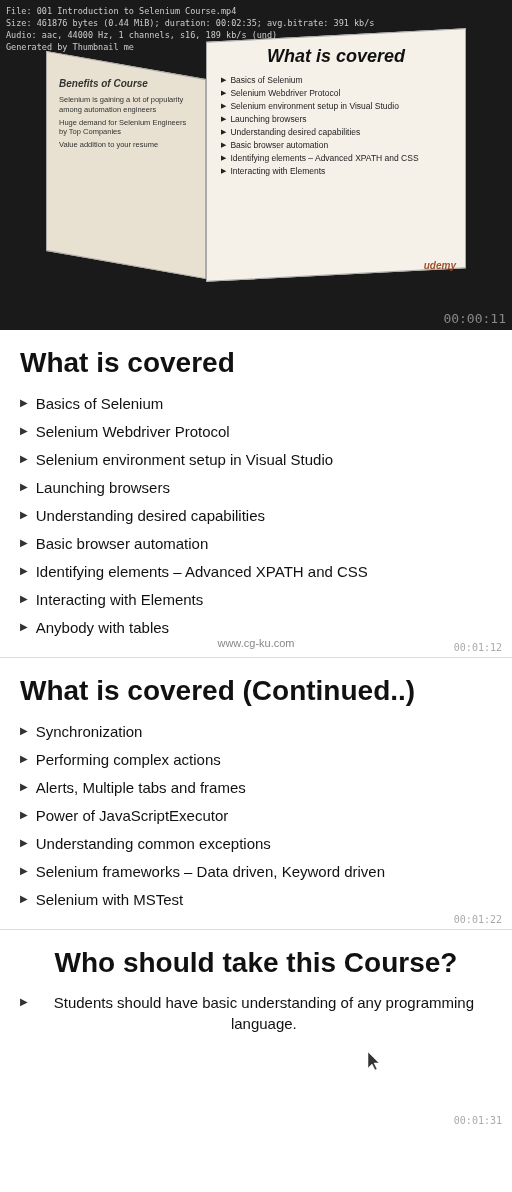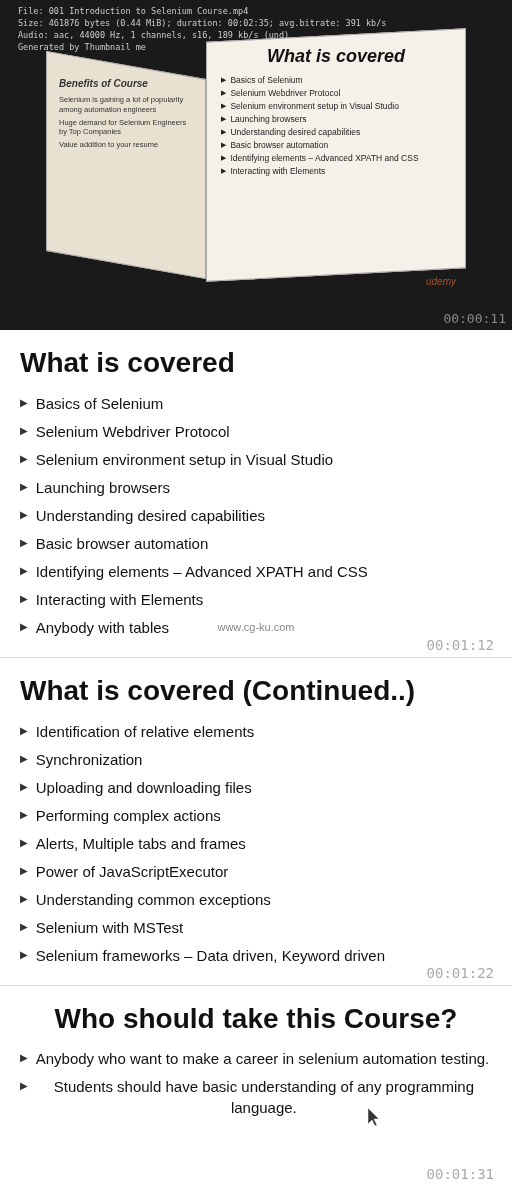--- a/index.html
+++ b/index.html
@@ -22,21 +22,20 @@
 
     .file-info {
       position: absolute;
       top: 6px;
       left: 6px;
       color: #ccc;
       font-size: 8.5px;
       line-height: 1.4;
       font-family: monospace;
       z-index: 10;
-      margin-left: 12px;
     }
 
     .slide-container {
       position: absolute;
       top: 30px;
       left: 0;
       right: 0;
       bottom: 30px;
       display: flex;
       align-items: center;
@@ -123,26 +122,26 @@
     .slide-item::before {
       content: '▶';
       margin-right: 4px;
       font-size: 7px;
       margin-top: 1px;
       flex-shrink: 0;
     }
 
     .udemy-logo {
       position: absolute;
-      bottom: 8px;
+      bottom: 24px;
       right: 10px;
       color: #a0522d;
       font-size: 10px;
       font-style: italic;
-      font-weight: normal;
+      font-weight: bold;
     }
 
     .timecode {
       position: absolute;
       bottom: 4px;
       right: 6px;
       color: #888;
       font-size: 13px;
       font-family: monospace;
     }
@@ -175,34 +174,34 @@
       content: '▶';
       color: #333;
       font-size: 10px;
       margin-right: 8px;
       margin-top: 3px;
       flex-shrink: 0;
     }
 
     .watermark {
       position: absolute;
-      bottom: 24px;
+      bottom: 8px;
       left: 50%;
       transform: translateX(-50%);
       color: #888;
       font-size: 11px;
       white-space: nowrap;
     }
 
     .section-timecode {
       position: absolute;
       bottom: 4px;
-      right: 18px;
+      right: 10px;
       color: #aaa;
-      font-size: 14px;
+      font-size: 10px;
       font-family: monospace;
     }
   </style>
 </head>
 <body>
 
 <div class="video-section">
   <div class="file-info">
     <div>File: 001 Introduction to Selenium Course.mp4</div>
     <div>Size: 461876 bytes (0.44 MiB); duration: 00:02:35; avg.bitrate: 391 kb/s</div>
@@ -256,37 +255,34 @@
     <div class="list-item">Interacting with Elements</div>
     <div class="list-item">Anybody with tables</div>
   </div>
   <div class="watermark">www.cg-ku.com</div>
   <div class="section-timecode">00:01:12</div>
 </div>
 
 <div class="section">
   <h1 class="section-title">What is covered (Continued..)</h1>
   <div>
-    <div class="list-item">Identification of relative elements</div>
     <div class="list-item">Synchronization</div>
-    <div class="list-item">Uploading and downloading files</div>
     <div class="list-item">Performing complex actions</div>
     <div class="list-item">Alerts, Multiple tabs and frames</div>
     <div class="list-item">Power of JavaScriptExecutor</div>
     <div class="list-item">Understanding common exceptions</div>
+    <div class="list-item">Selenium frameworks – Data driven, Keyword driven</div>
     <div class="list-item">Selenium with MSTest</div>
-    <div class="list-item">Selenium frameworks – Data driven, Keyword driven</div>
   </div>
   <div class="section-timecode">00:01:22</div>
 </div>
 
 <div class="section" style="border-bottom: none; min-height: 200px; position: relative; text-align: center;">
   <h1 class="section-title">Who should take this Course?</h1>
   <div>
-    <div class="list-item">Anybody who want to make a career in selenium automation testing.</div>
     <div class="list-item">Students should have basic understanding of any programming language.</div>
   </div>
 
   <div style="position: absolute; bottom: 55px; right: 130px;">
     <svg width="14" height="20" viewBox="0 0 14 20">
       <polygon points="0,0 0,16 4,12 7,18 9,17 6,11 11,11" fill="#333" stroke="#fff" stroke-width="0.5"></polygon>
     </svg>
   </div>
   <div class="section-timecode">00:01:31</div>
 </div>

